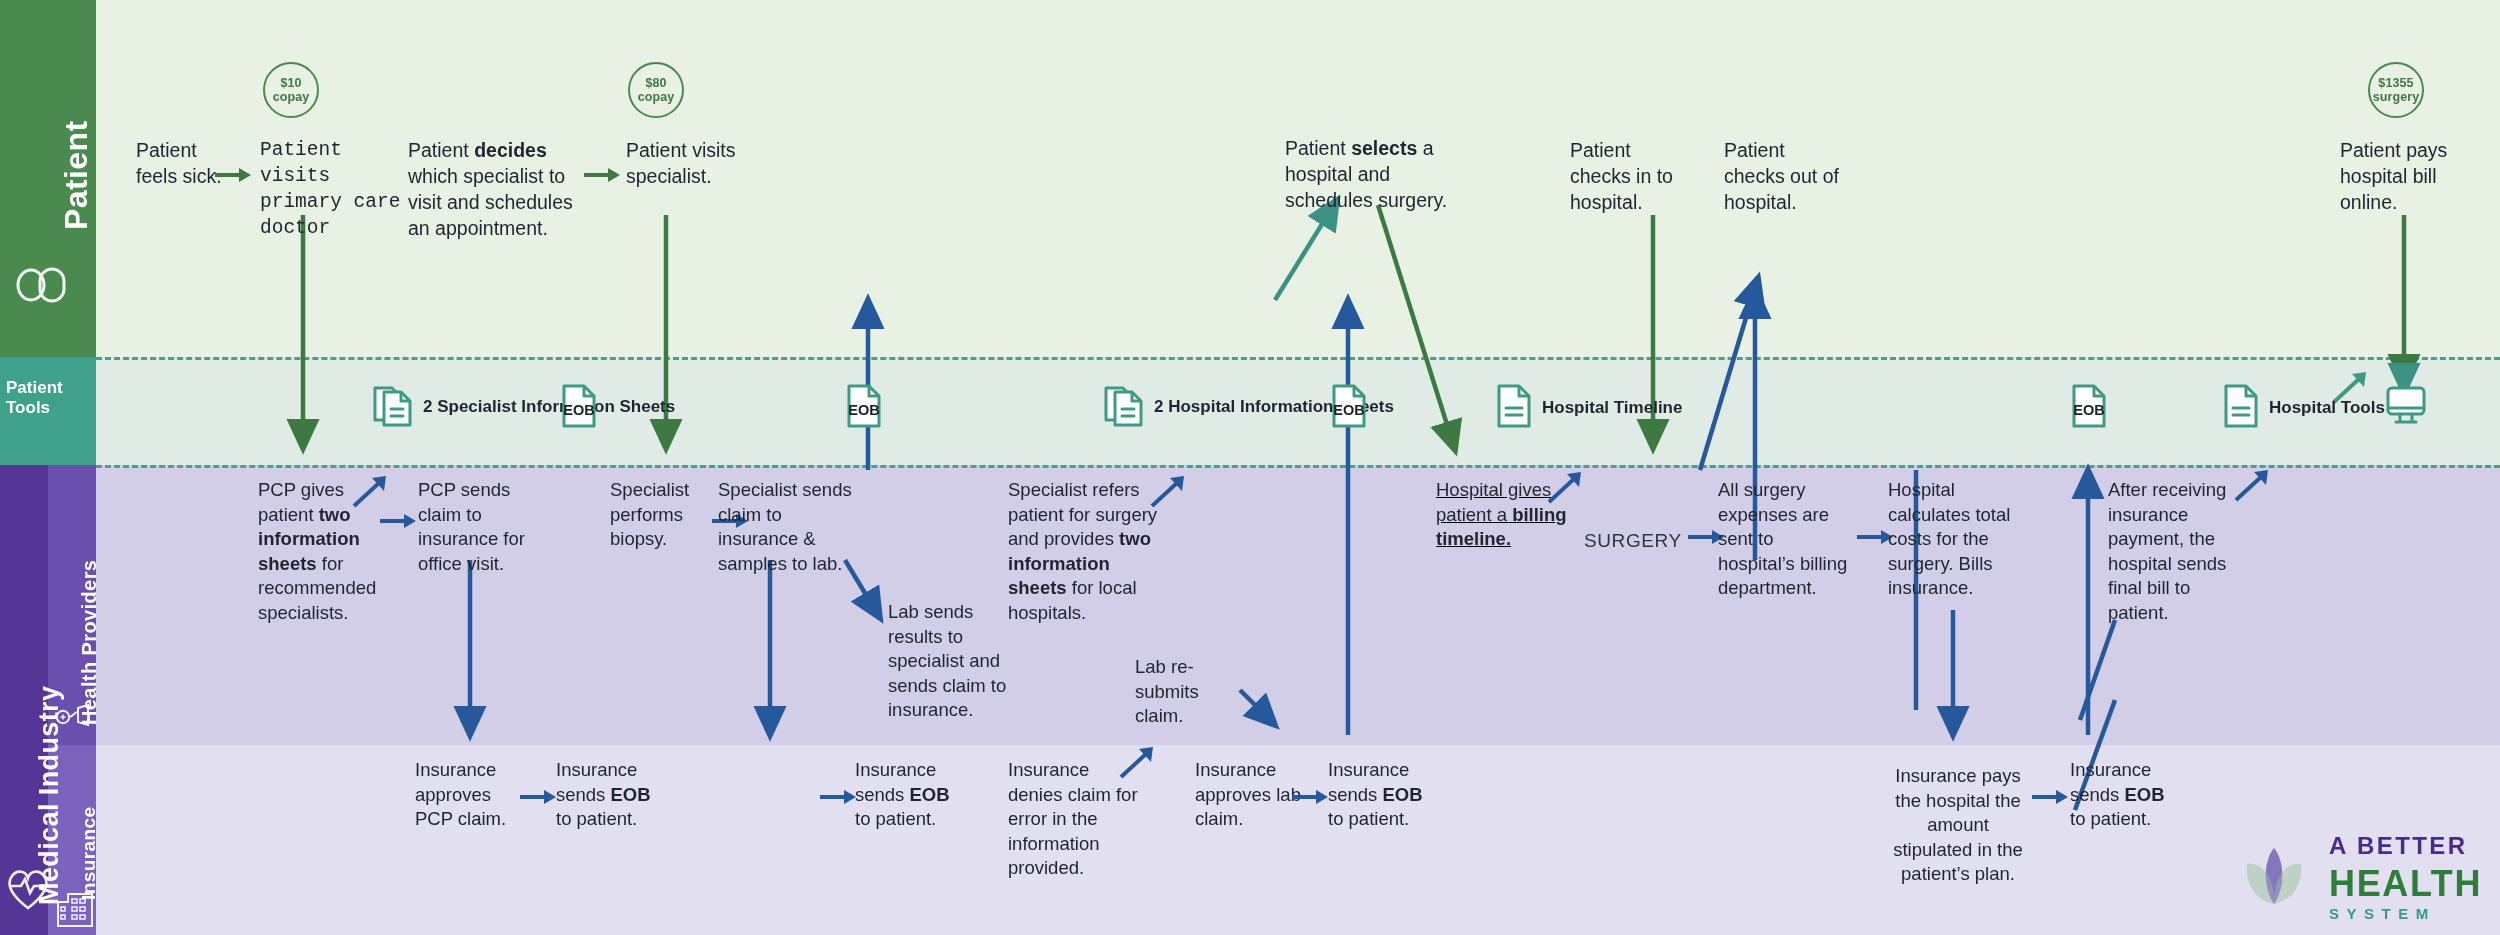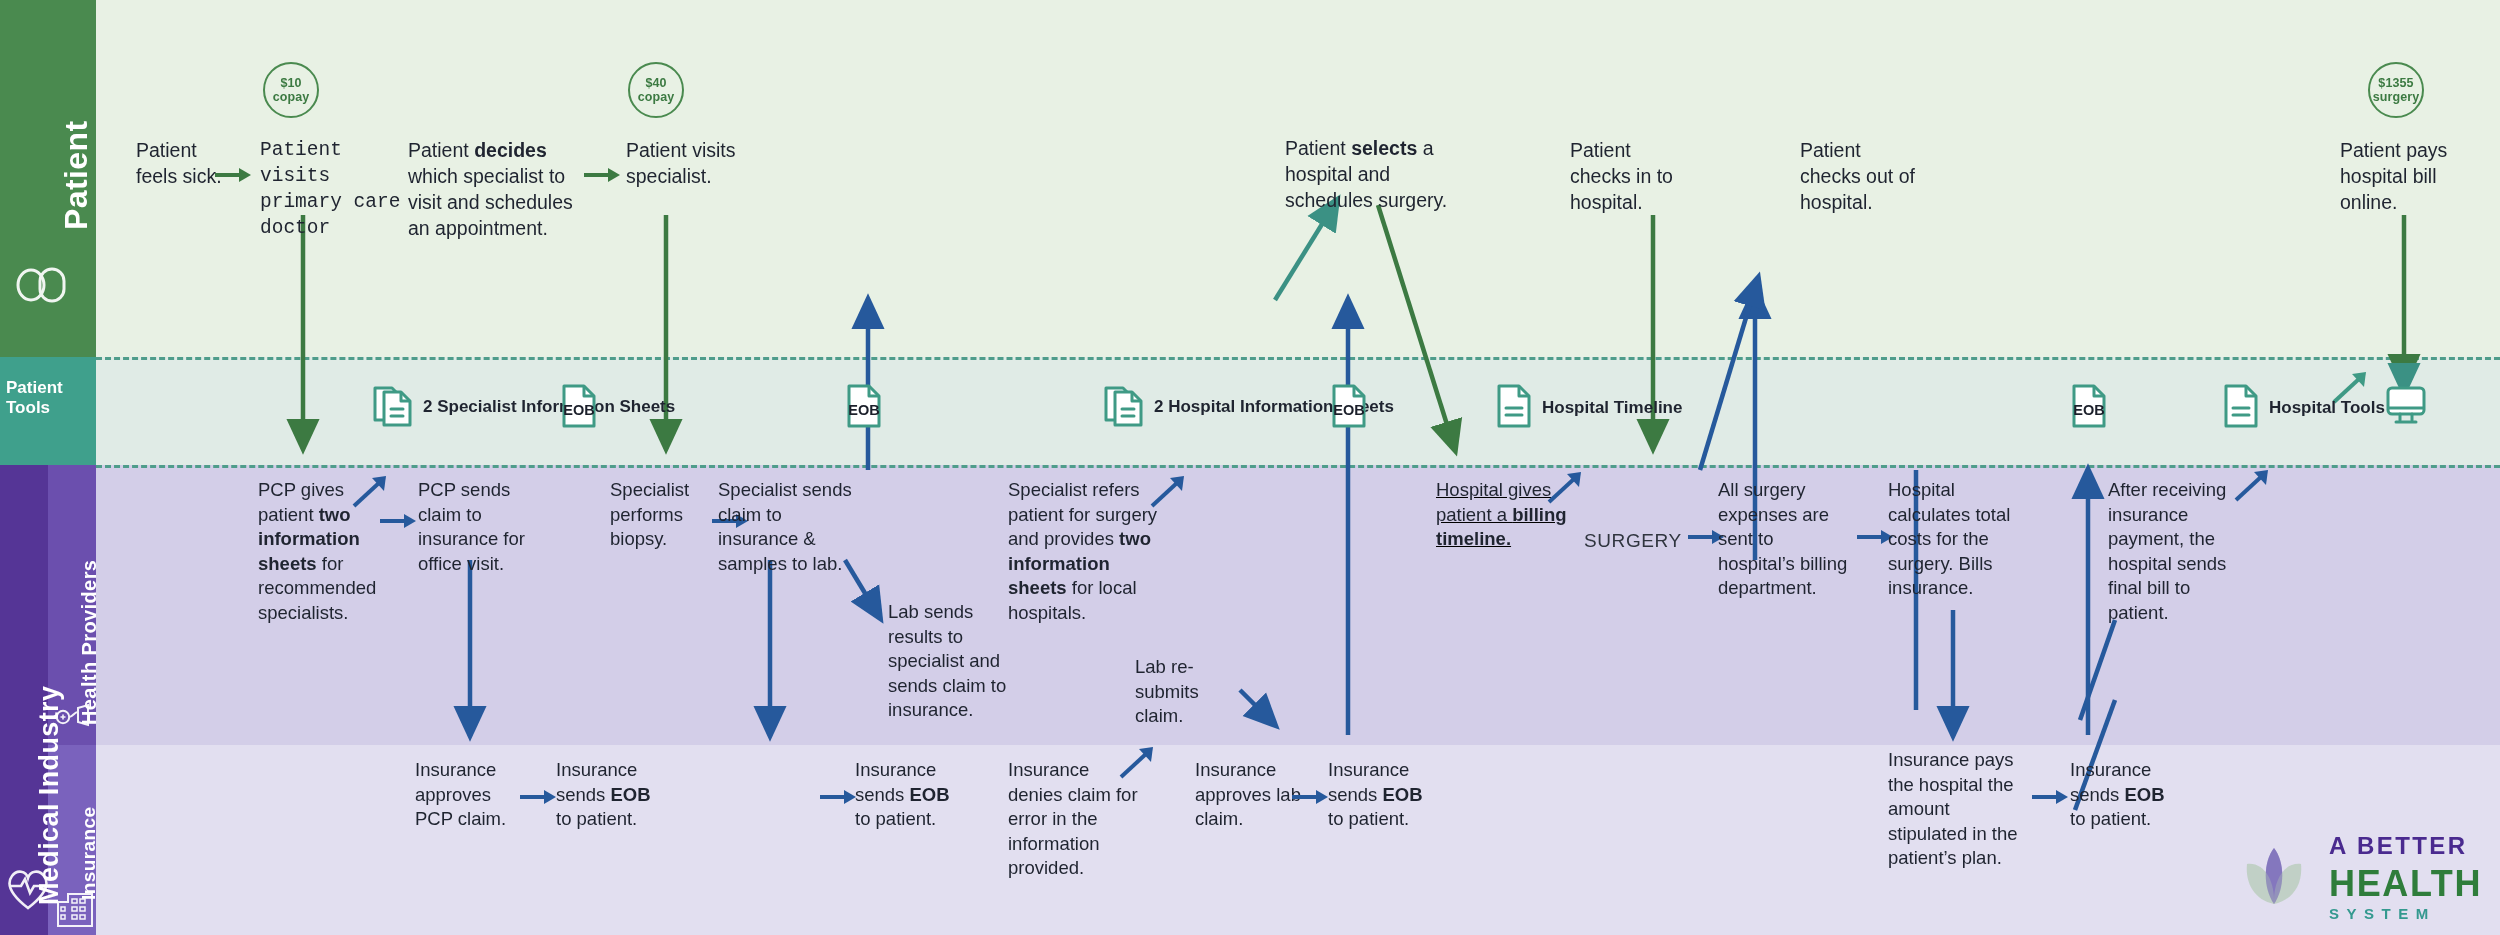--- a/index.html
+++ b/index.html
@@ -199,21 +199,21 @@
     <line x1="1240" y1="690" x2="1275" y2="725" stroke="#26599c" stroke-width="4.5" marker-end="url(#bh)"></line>
 
     <line x1="2404" y1="370" x2="2404" y2="392" stroke="#3b9184" stroke-width="4.5" marker-end="url(#th)"></line>
   </svg>
 
   <div class="copay" style="left:263px; top:62px;">
     <span>$10</span>
     <span>copay</span>
   </div>
   <div class="copay" style="left:628px; top:62px;">
-    <span>$40</span>
+    <span>$80</span>
     <span>copay</span>
   </div>
   <div class="copay" style="left:2368px; top:62px;">
     <span>$1355</span>
     <span>surgery</span>
   </div>
 
   <div class="node" style="left:136px; top:138px; width:100px;">
     <div class="txt">Patient feels sick.</div>
   </div>
@@ -237,21 +237,21 @@
   </span>
   <div class="node" style="left:626px; top:138px; width:110px;">
     <div class="txt">Patient visits specialist.</div>
   </div>
   <div class="node" style="left:1285px; top:136px; width:168px;">
     <div class="txt">Patient <b>selects</b> a hospital and schedules surgery.</div>
   </div>
   <div class="node" style="left:1570px; top:138px; width:115px;">
     <div class="txt">Patient checks in to hospital.</div>
   </div>
-  <div class="node" style="left:1800px; top:138px; width:125px;">
+  <div class="node" style="left:1724px; top:138px; width:125px;">
     <div class="txt">Patient checks out of hospital.</div>
   </div>
   <div class="node" style="left:2340px; top:138px; width:135px;">
     <div class="txt">Patient pays hospital bill online.</div>
   </div>
 
   <div class="tool" style="left:372px; top:382px;">
     <span>
       <svg width="42" height="46" viewBox="0 0 42 46">
         <path d="M3 6 h17 l8 8 v24 h-25 z" fill="#fff" stroke="#3f9a85" stroke-width="3" stroke-linejoin="round"></path>
@@ -483,21 +483,21 @@
   <span class="inline-arrow" style="left:1290px; top:788px;">
     <svg width="40" height="18">
         <line x1="2" y1="9" x2="28" y2="9" stroke="#26599c" stroke-width="4"></line>
         <path d="M26,2 L38,9 L26,16 z" fill="#26599c"></path>
       </svg>
   </span>
   <div class="node ins" style="left:1328px; top:758px; width:115px;">
     <div class="txt">Insurance sends <b>EOB</b> to patient.</div>
   </div>
 
-  <div class="node ins" style="left:1888px; top:748px; width:140px;">
+  <div class="node ins" style="left:1888px; top:764px; width:140px;text-align:center;">
     <div class="txt">Insurance pays the hospital the amount stipulated in the patient’s plan.</div>
   </div>
   <span class="inline-arrow" style="left:2030px; top:788px;">
     <svg width="40" height="18">
         <line x1="2" y1="9" x2="28" y2="9" stroke="#26599c" stroke-width="4"></line>
         <path d="M26,2 L38,9 L26,16 z" fill="#26599c"></path>
       </svg>
   </span>
   <div class="node ins" style="left:2070px; top:758px; width:115px;">
     <div class="txt">Insurance sends <b>EOB</b> to patient.</div>

